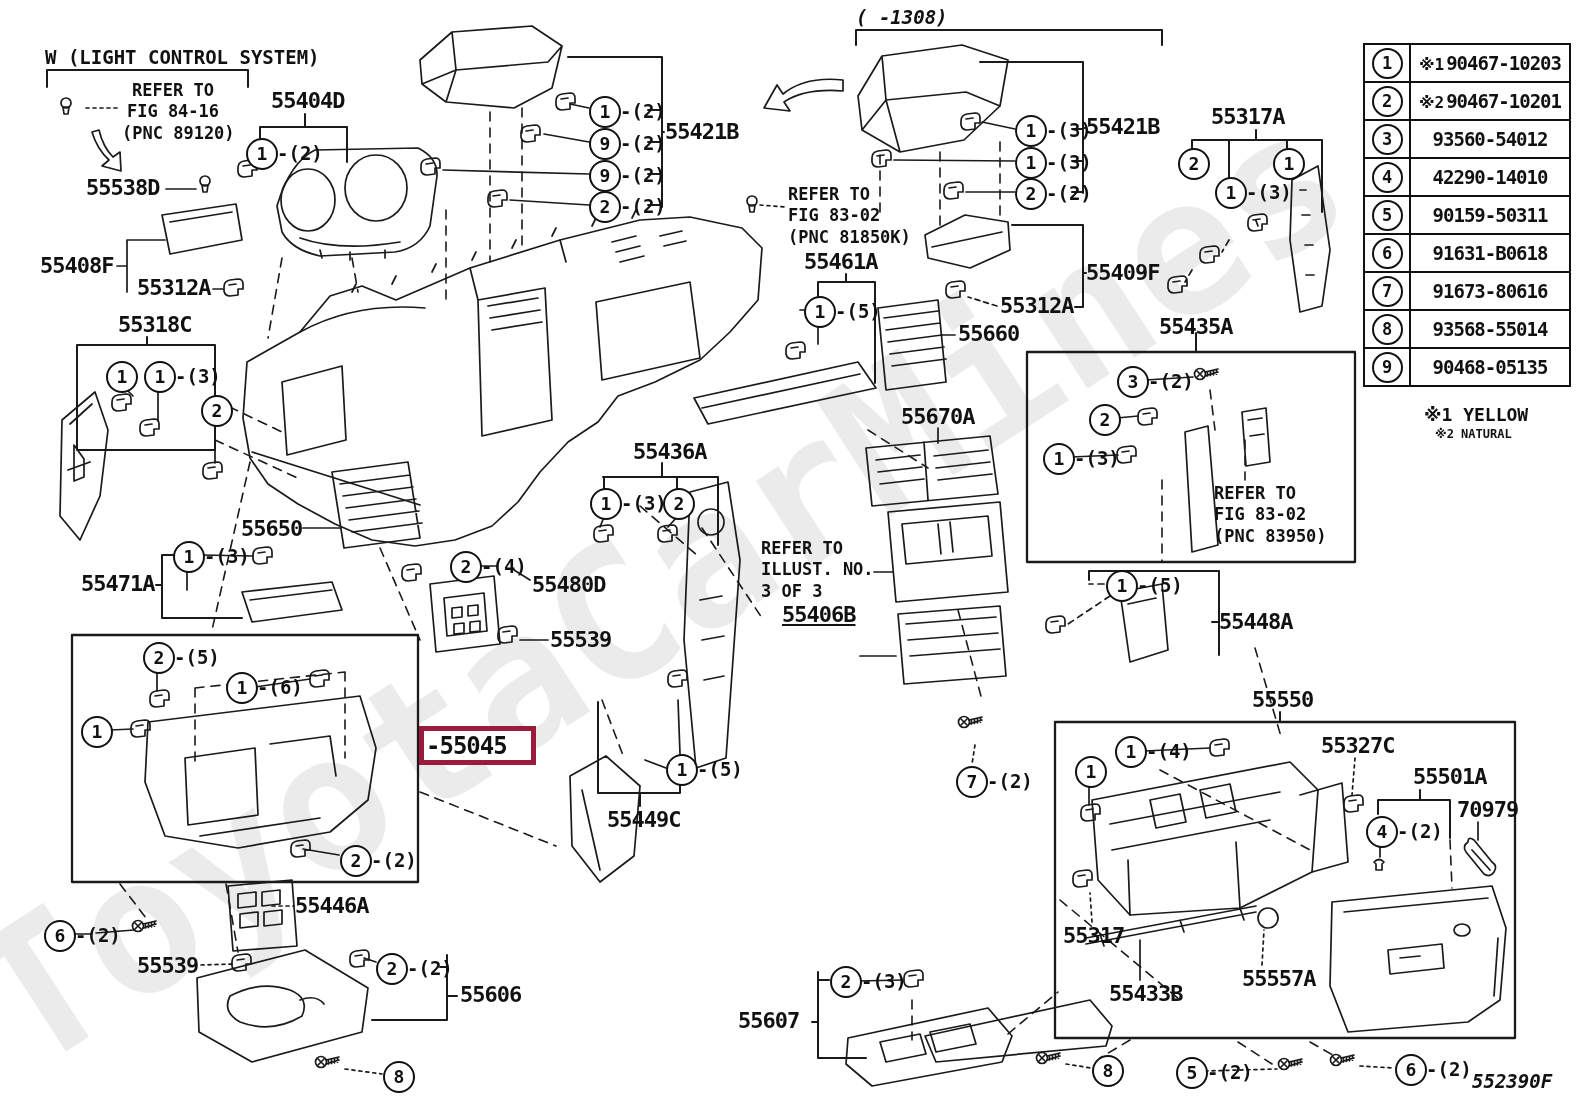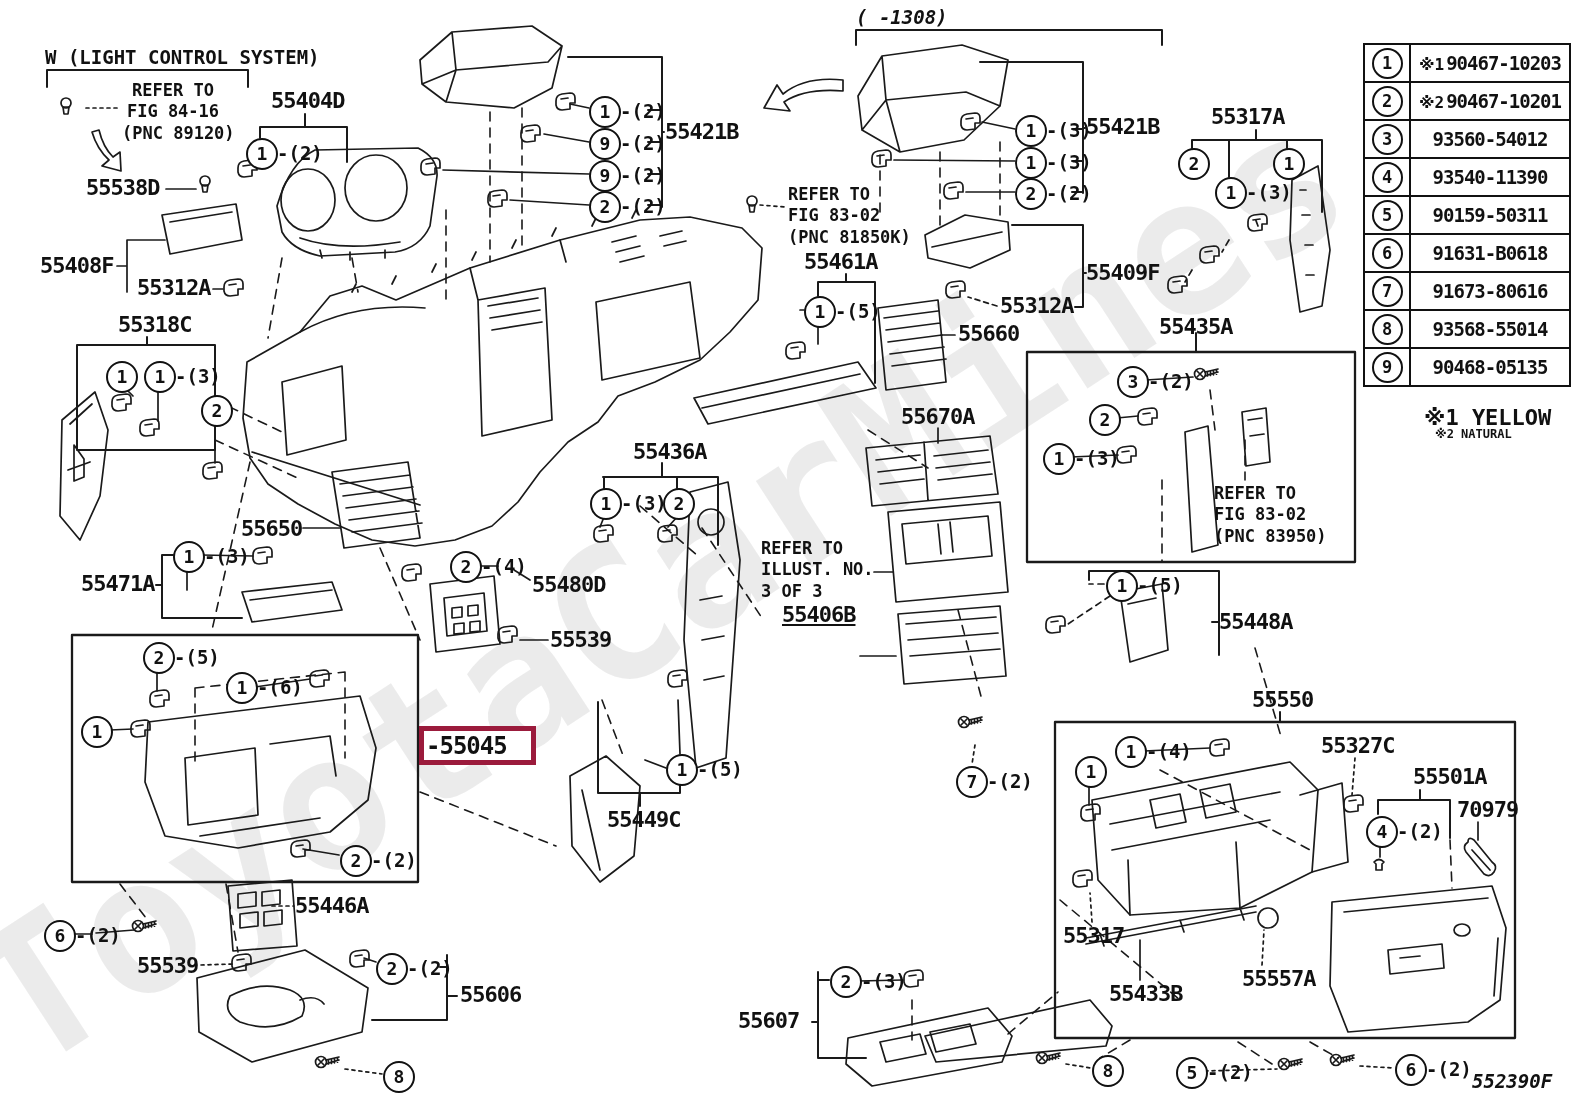--- a/index.html
+++ b/index.html
@@ -358,21 +358,21 @@
       <div class="note" style="left: 761px; top: 538px; font-size: 17px;">
         <div>REFER TO</div>
         <div>ILLUST. NO.</div>
         <div>3 OF 3</div>
       </div>
       <div class="note" style="left: 1214px; top: 483px; font-size: 17px;">
         <div>REFER TO</div>
         <div>FIG 83-02</div>
         <div>(PNC 83950)</div>
       </div>
-      <div class="note" style="left: 1424px; top: 404px; font-size: 22px;">
+      <div class="note" style="left: 1424px; top: 404px; font-size: 18px;">
         <div>※1 YELLOW</div>
       </div>
       <div class="note" style="left: 1424px; top: 427px; font-size: 12px; margin-left: 11px;">
         <div>※2 NATURAL</div>
       </div>
     </div>
 <div id="callouts-layer">
       <div class="callout" style="left: 246px; top: 138px;"><span class="num">1</span><span class="qty">-(2)</span></div>
       <div class="callout" style="left: 589px; top: 96px;"><span class="num">1</span><span class="qty">-(2)</span></div>
       <div class="callout" style="left: 589px; top: 128px;"><span class="num">9</span><span class="qty">-(2)</span></div>
@@ -429,21 +429,21 @@
       <div class="trow">
         <div class="tnum">
           <span>3</span>
         </div>
         <div class="tpart">93560-54012</div>
       </div>
       <div class="trow">
         <div class="tnum">
           <span>4</span>
         </div>
-        <div class="tpart">93540-11390</div>
+        <div class="tpart">42290-14010</div>
       </div>
       <div class="trow">
         <div class="tnum">
           <span>5</span>
         </div>
         <div class="tpart">90159-50311</div>
       </div>
       <div class="trow">
         <div class="tnum">
           <span>6</span>

